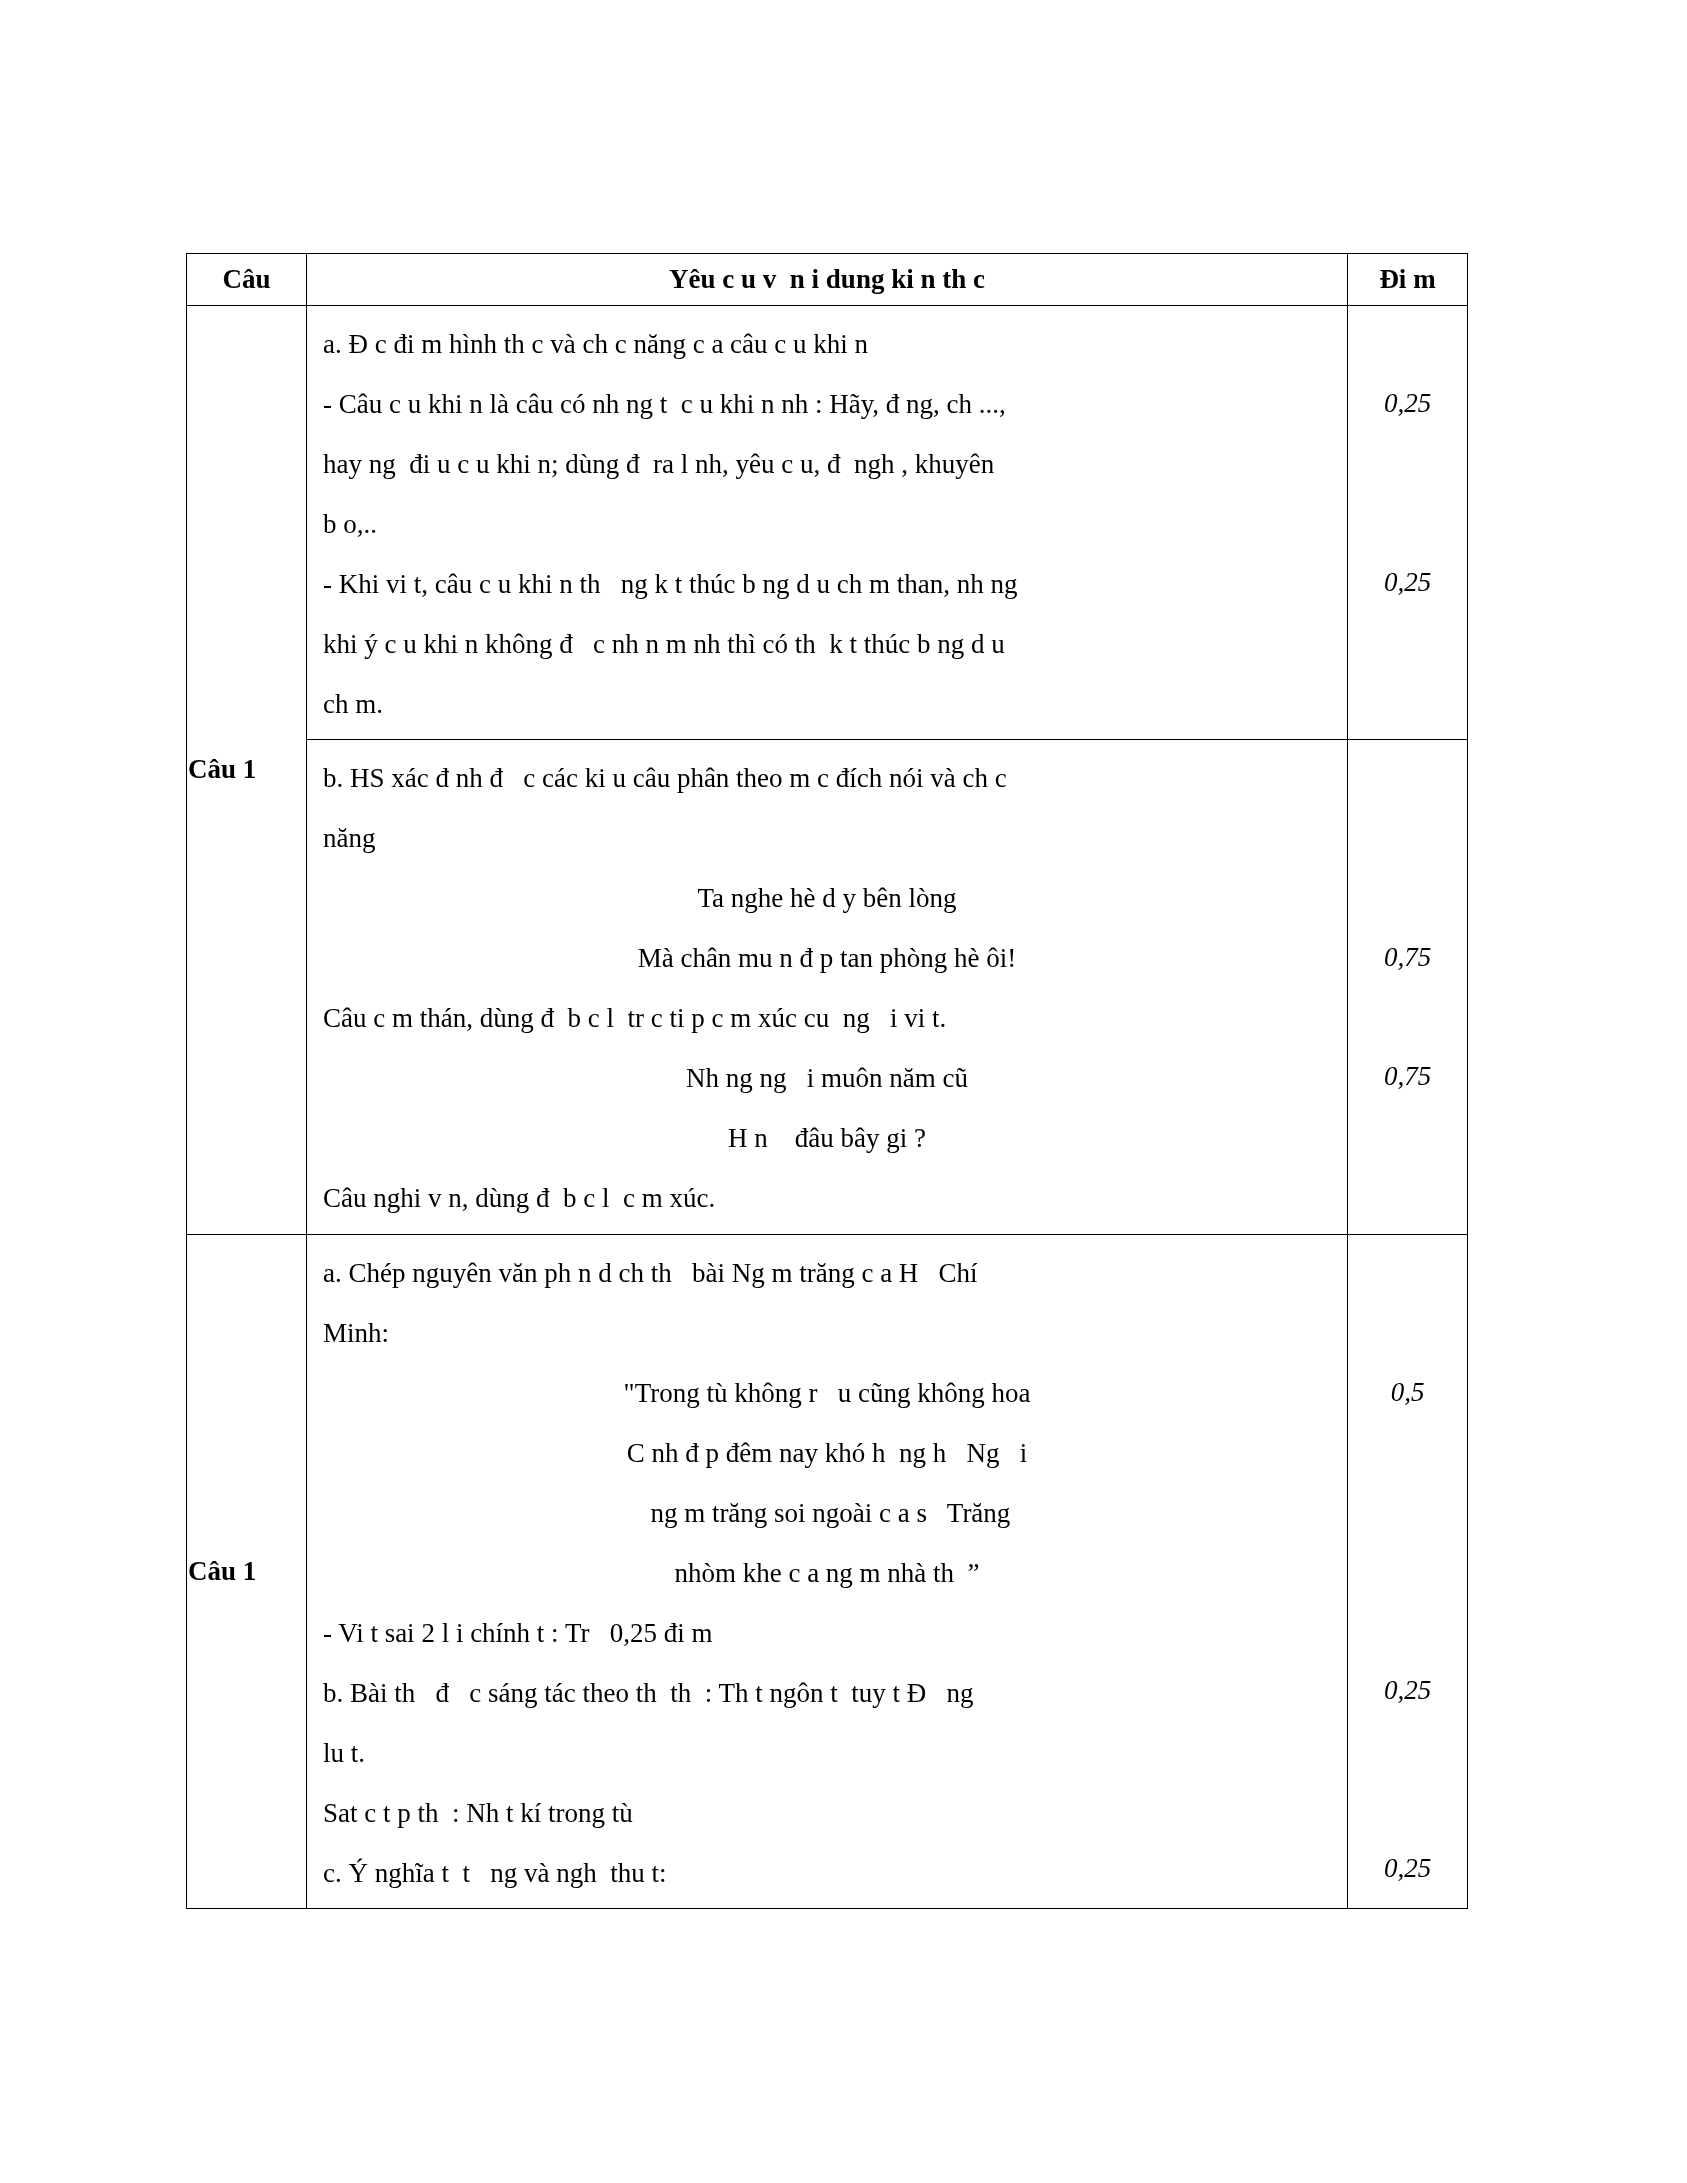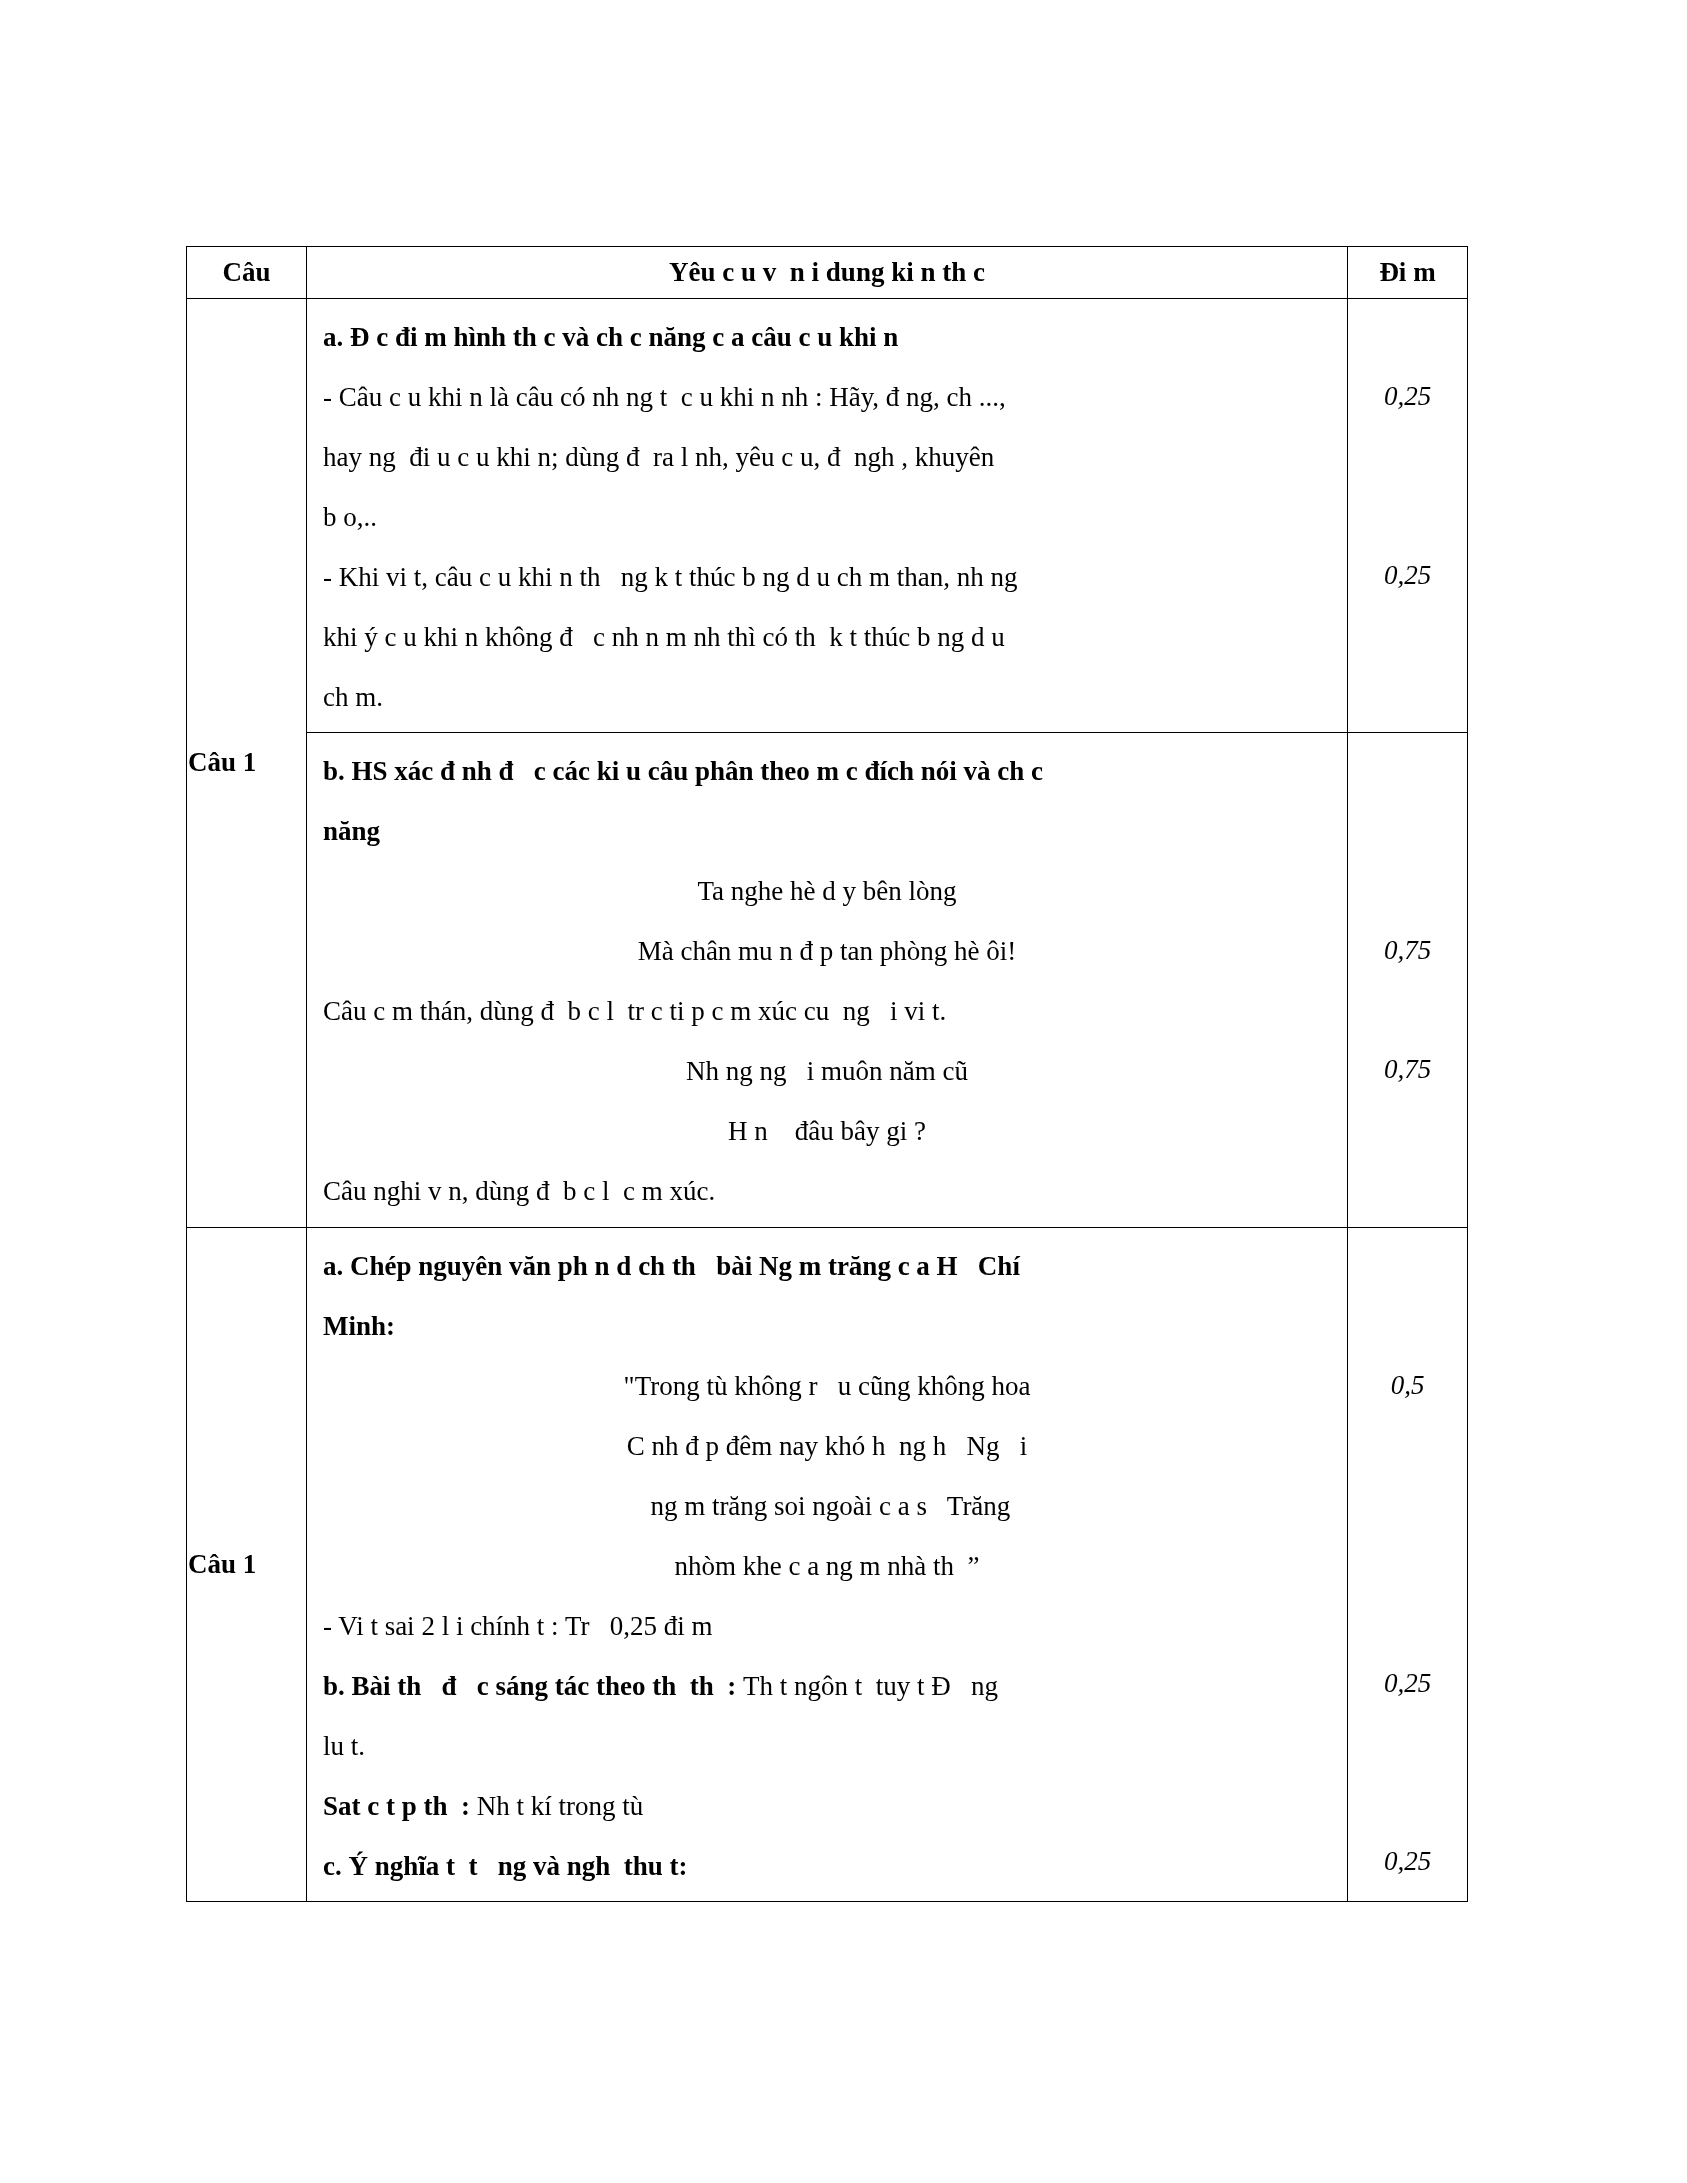--- a/index.html
+++ b/index.html
@@ -10,21 +10,21 @@
     color: #000;
   }
   .page { position: relative; width: 1687px; height: 2183px; background: #fff; overflow: hidden; }
 
   .doc-title {
     position: absolute; top: 180px; left: 186px; width: 1281px;
     text-align: center; font-weight: bold; font-size: 30px;
     white-space: pre; letter-spacing: 0.3px;
   }
 
-  .table-wrap { position: absolute; top: 246px; left: 186px; }
+  .table-wrap { position: absolute; top: 253px; left: 186px; }
   table.answer-table {
     border-collapse: collapse; table-layout: fixed; width: 1281px;
     font-size: 27px;
   }
   .answer-table col.c-label  { width: 120px; }
   .answer-table col.c-body   { width: 1041px; }
   .answer-table col.c-points { width: 120px; }
 
   .answer-table th, .answer-table td { border: 1.3px solid #000; }
 
@@ -38,21 +38,21 @@
     font-weight: bold; font-size: 27px;
   }
 
   td.content-cell {
     vertical-align: top;
     padding: 8px 16px 5.3px 16px;
     line-height: 60px;
   }
   .para { margin: 0; white-space: pre-wrap; text-align: left; }
   .para.center { text-align: center; }
-  .para.bold, .bold-span { font-weight: bold; }
+  .para.bold, .bold-span { font-weight: normal; }
 
   td.points-cell { position: relative; vertical-align: top; }
   .pt {
     position: absolute; left: 0; width: 100%;
     text-align: center; line-height: 60px; font-size: 27px; font-style: italic;
   }
 </style>
 </head>
 <body>
 

